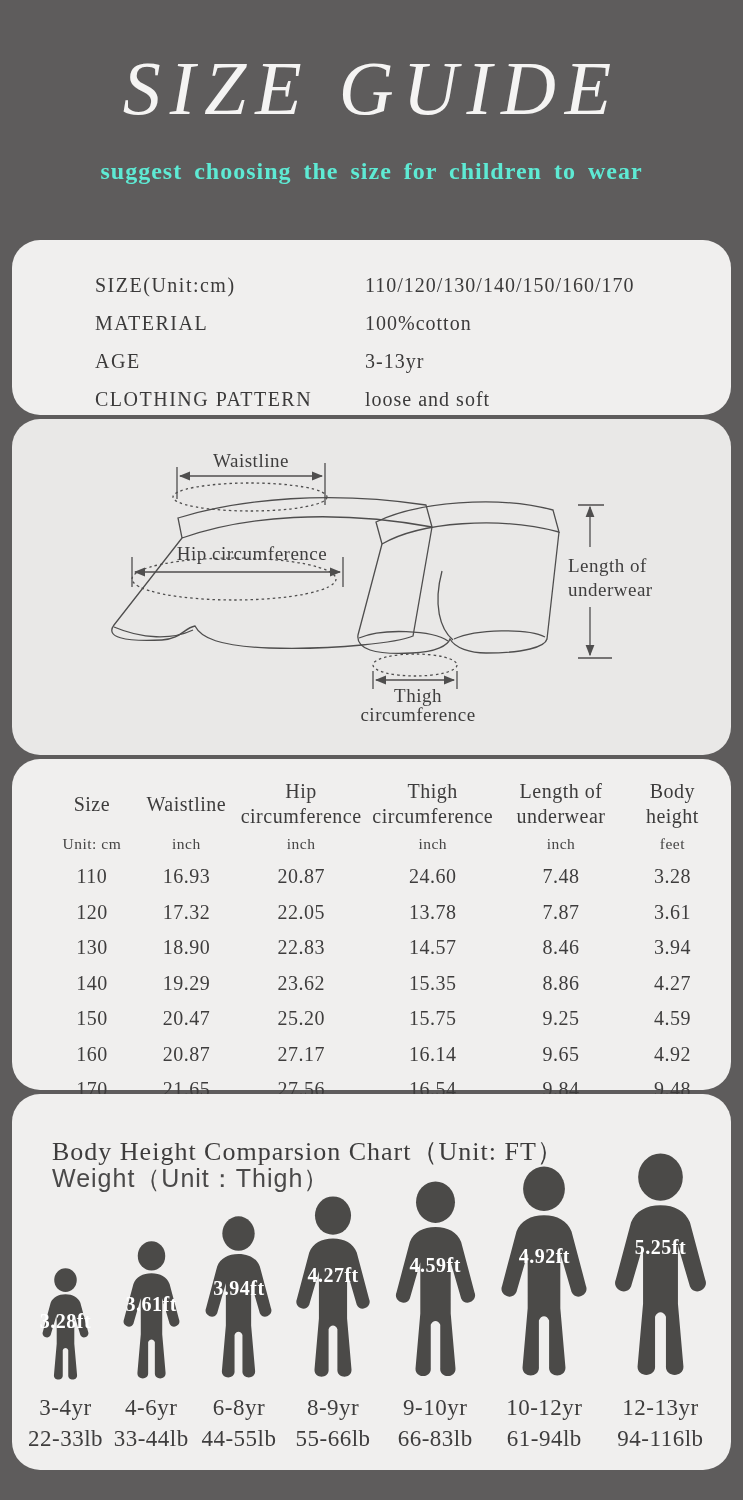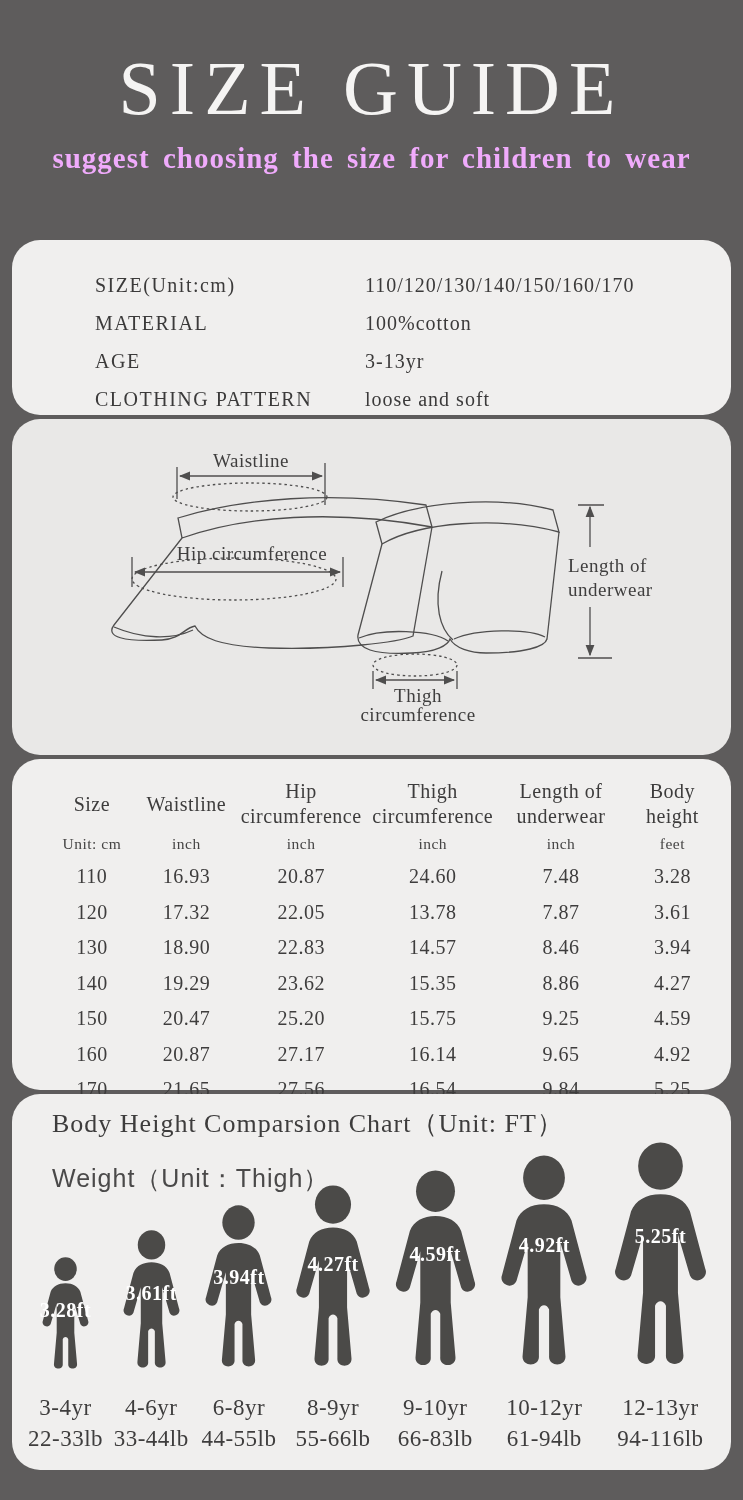--- a/index.html
+++ b/index.html
@@ -10,27 +10,27 @@
     font-family:"Liberation Serif","DejaVu Serif",serif;
     color:#3c3b3b;
     overflow:hidden;
   }
   
   .hero { height:240px; text-align:center; }
   .hero-title {
     padding-top:50px;
     font-size:76px; line-height:1.0;
     letter-spacing:9px;
-    color:#f5f4f3; font-weight:400;
+    color:#f5f4f3; font-weight:400;font-style:italic;
   }
   .hero-sub {
-    margin-top:16px;
-    font-size:29px; font-weight:700;
+    margin-top:32px;
+    font-size:24px; font-weight:700;
     letter-spacing:1px; word-spacing:5px;
-    color:#f0abfc;
+    color:#5eead4;
   }
   
   .card {
     margin:0 12px 4px 12px;
     border-radius:28px;
     background:#f0efee;
   }
   
   .card-info { height:175px; padding:26px 12px 0 83px; }
   .info-row { display:flex; height:38px; align-items:center; }
@@ -56,21 +56,21 @@
   .tunits { height:24px; }
   .ucell { text-align:center; font-size:15.5px; color:#454444; letter-spacing:0.5px; }
   .trow { height:35.5px; }
   .tcell {
     display:flex; align-items:center; justify-content:center;
     font-size:20px; color:#3e3d3d; letter-spacing:0.5px;
   }
   
   .card-chart { height:376px; position:relative; margin-bottom:0; }
   .chart-title {
-    position:absolute; left:40px; top:12px;
+    position:absolute; left:40px; top:40px;
     font-size:26px; letter-spacing:1px; color:#3d3c3c;
   }
   .chart-subtitle {
     position:absolute; left:40px; top:68px;
     font-family:"Liberation Sans","DejaVu Sans",sans-serif;
     font-size:25px; letter-spacing:1px; color:#4a4949;
   }
   .figure-row {
     position:absolute; left:16px; right:16px; top:104px; bottom:16px;
     display:flex; justify-content:space-between; align-items:flex-end;
@@ -79,21 +79,21 @@
     display:flex; flex-direction:column; align-items:center; justify-content:flex-end;
   }
   .person-wrap { position:relative; color:#4b4a48; }
   .person-wrap svg { display:block; width:100%; height:100%; }
   .ft-label {
     position:absolute; top:36%; left:-8px; right:-8px;
     text-align:center; color:#ffffff;
     font-size:20px; font-weight:700; letter-spacing:0.5px;
   }
   .caption {
-    margin-top:20px; text-align:center;
+    margin-top:9px; text-align:center;
     font-size:23px; line-height:1.32; color:#3e3d3d; letter-spacing:0.5px;
     white-space:nowrap;
   }
   
   .dg-text { font-family:"Liberation Serif","DejaVu Serif",serif; font-size:19px; fill:#3f3e3e; letter-spacing:0.5px; }
 </style>
 </head>
 <body>
 
 <div class="hero">
@@ -237,21 +237,21 @@
         <span class="tcell">16.14</span>
         <span class="tcell">9.65</span>
         <span class="tcell">4.92</span>
       </div>
       <div class="trow">
         <span class="tcell">170</span>
         <span class="tcell">21.65</span>
         <span class="tcell">27.56</span>
         <span class="tcell">16.54</span>
         <span class="tcell">9.84</span>
-        <span class="tcell">5.25</span>
+        <span class="tcell">9.48</span>
       </div>
     </div>
 </div>
 
 <div class="card card-chart">
   <div class="chart-title">Body Height Comparsion Chart（Unit: FT）</div>
   <div class="chart-subtitle">Weight（Unit：Thigh）</div>
   <div class="figure-row">
       <div class="fig-col">
         <div class="person-wrap" style="width: 55px; height: 116px;">

